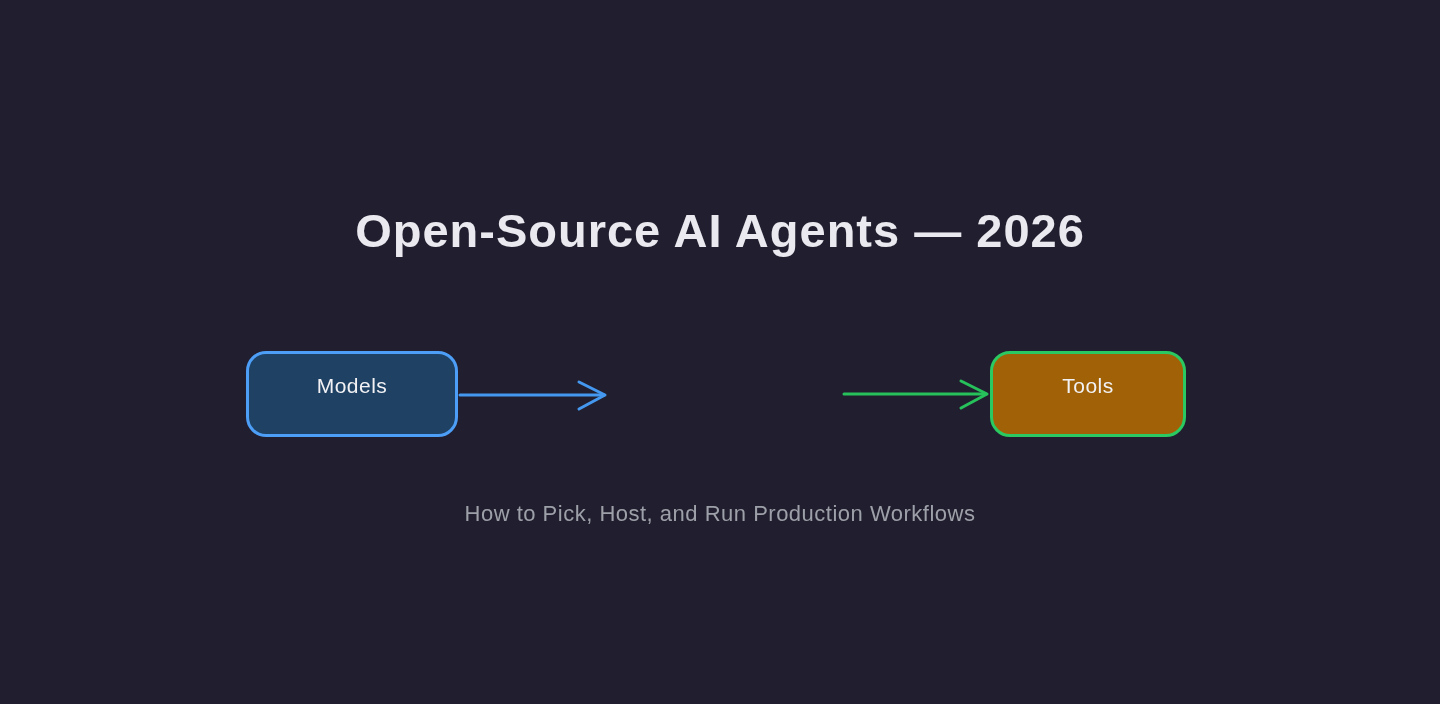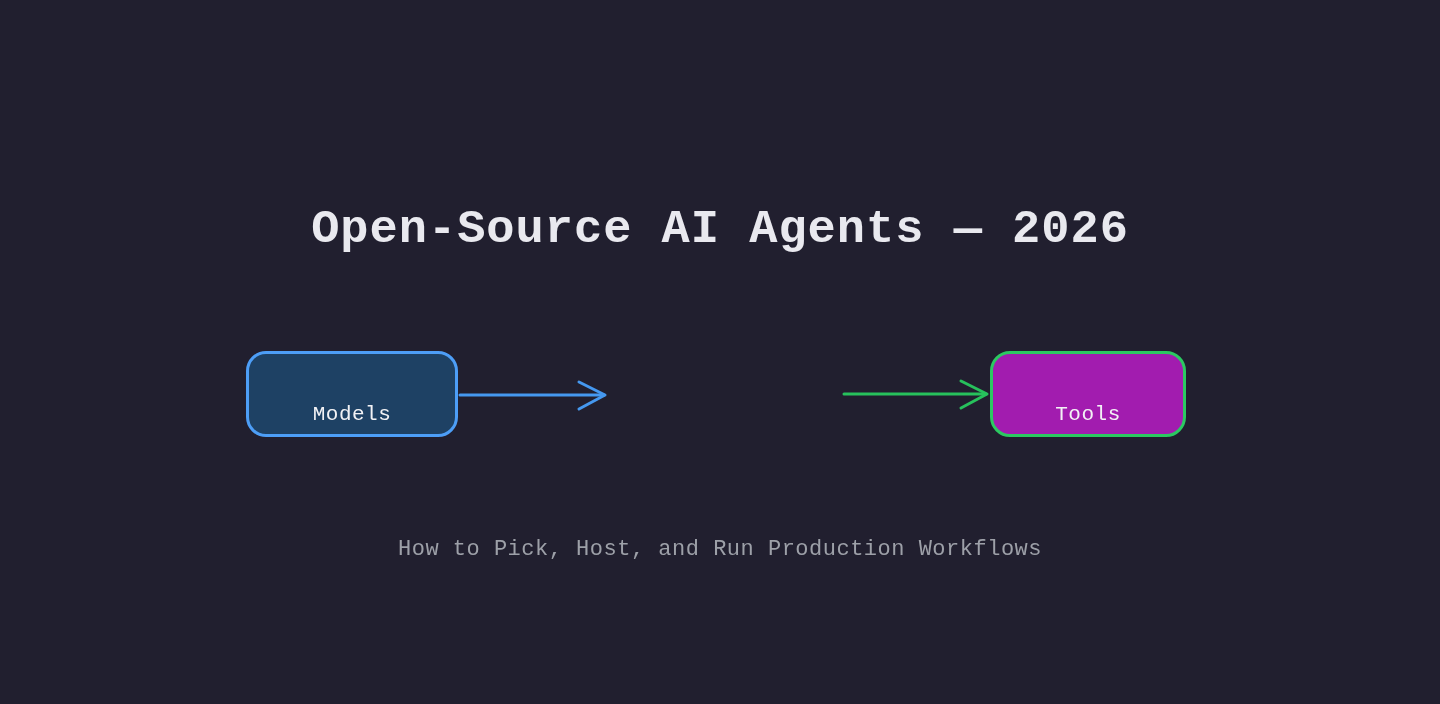--- a/index.html
+++ b/index.html
@@ -6,21 +6,21 @@
     margin: 0;
     padding: 0;
     background: #211f2f;
   }
   .canvas {
     position: relative;
     width: 1440px;
     height: 604px;
     overflow: hidden;
     background: #211f2f;
-    font-family: Liberation Mono, monospace;
+    font-family: Liberation Sans, sans-serif;
   }
   .title {
     position: absolute;
     top: 203px;
     left: 0;
     width: 100%;
     text-align: center;
     font-size: 47px;
     font-weight: 600;
     letter-spacing: 1px;
@@ -39,21 +39,21 @@
     color: #9da0a8;
     user-select: none;
   }
   .node {
     position: absolute;
     box-sizing: border-box;
     border-width: 3px;
     border-style: solid;
     border-radius: 20px;
     display: flex;
-    align-items: flex-end;
+    align-items: center;
     justify-content: center;
   }
   .node .node-label {
     font-size: 21px;
     letter-spacing: 0.5px;
     position: relative;
     top: -8px;
     color: #f2f2f5;
     user-select: none;
   }
@@ -73,32 +73,32 @@
 
 <div class="canvas" data-bind-style="background:page.background" style="background: rgb(33, 31, 47);">
 
   <div class="title" data-bind="title.text" data-bind-style="color:title.color" style="color: rgb(233, 233, 239);">Open-Source AI Agents — 2026</div>
 
   <div class="node node-models" data-bind-style="background:diagram.nodes.0.fill;borderColor:diagram.nodes.0.stroke" style="background: rgb(30, 65, 100); border-color: rgb(77, 158, 247);">
     <span class="node-label" data-bind="diagram.nodes.0.label" data-bind-style="color:diagram.nodes.0.text_color" style="color: rgb(242, 242, 245);">Models</span>
   </div>
 
 
-  <div class="node node-tools" data-bind-style="background:diagram.nodes.2.fill;borderColor:diagram.nodes.2.stroke" style="background: #a21caf; border-color: rgb(43, 201, 97);">
+  <div class="node node-tools" data-bind-style="background:diagram.nodes.2.fill;borderColor:diagram.nodes.2.stroke" style="background: #a16207; border-color: rgb(43, 201, 97);">
     <span class="node-label" data-bind="diagram.nodes.2.label" data-bind-style="color:diagram.nodes.2.text_color" style="color: rgb(242, 242, 245);">Tools</span>
   </div>
 
   <div class="arrow-layer">
     <svg width="1440" height="704" viewBox="0 0 1440 704" fill="none" stroke-width="3" stroke-linecap="round" stroke-linejoin="round">
       <g class="arrow" data-bind-style="color:diagram.arrows.0.color" stroke="currentColor" style="color: rgb(69, 152, 240);">
         <line x1="460" y1="395" x2="604" y2="395"></line>
         <polyline points="579,382 605,395 579,409"></polyline>
       </g>
       <g class="arrow" data-bind-style="color:diagram.arrows.1.color" stroke="currentColor" style="color: rgb(39, 193, 92);">
         <line x1="844" y1="394" x2="986" y2="394"></line>
         <polyline points="961,381 987,394 961,408"></polyline>
       </g>
     </svg>
   </div>
 
-  <div class="subtitle" data-bind="subtitle.text" data-bind-style="color:subtitle.color" style="color: rgb(157, 160, 168); margin-top: 36px;">How to Pick, Host, and Run Production Workflows</div>
+  <div class="subtitle" data-bind="subtitle.text" data-bind-style="color:subtitle.color" style="color: rgb(157, 160, 168);">How to Pick, Host, and Run Production Workflows</div>
 
 </div>
 
 </body></html>

